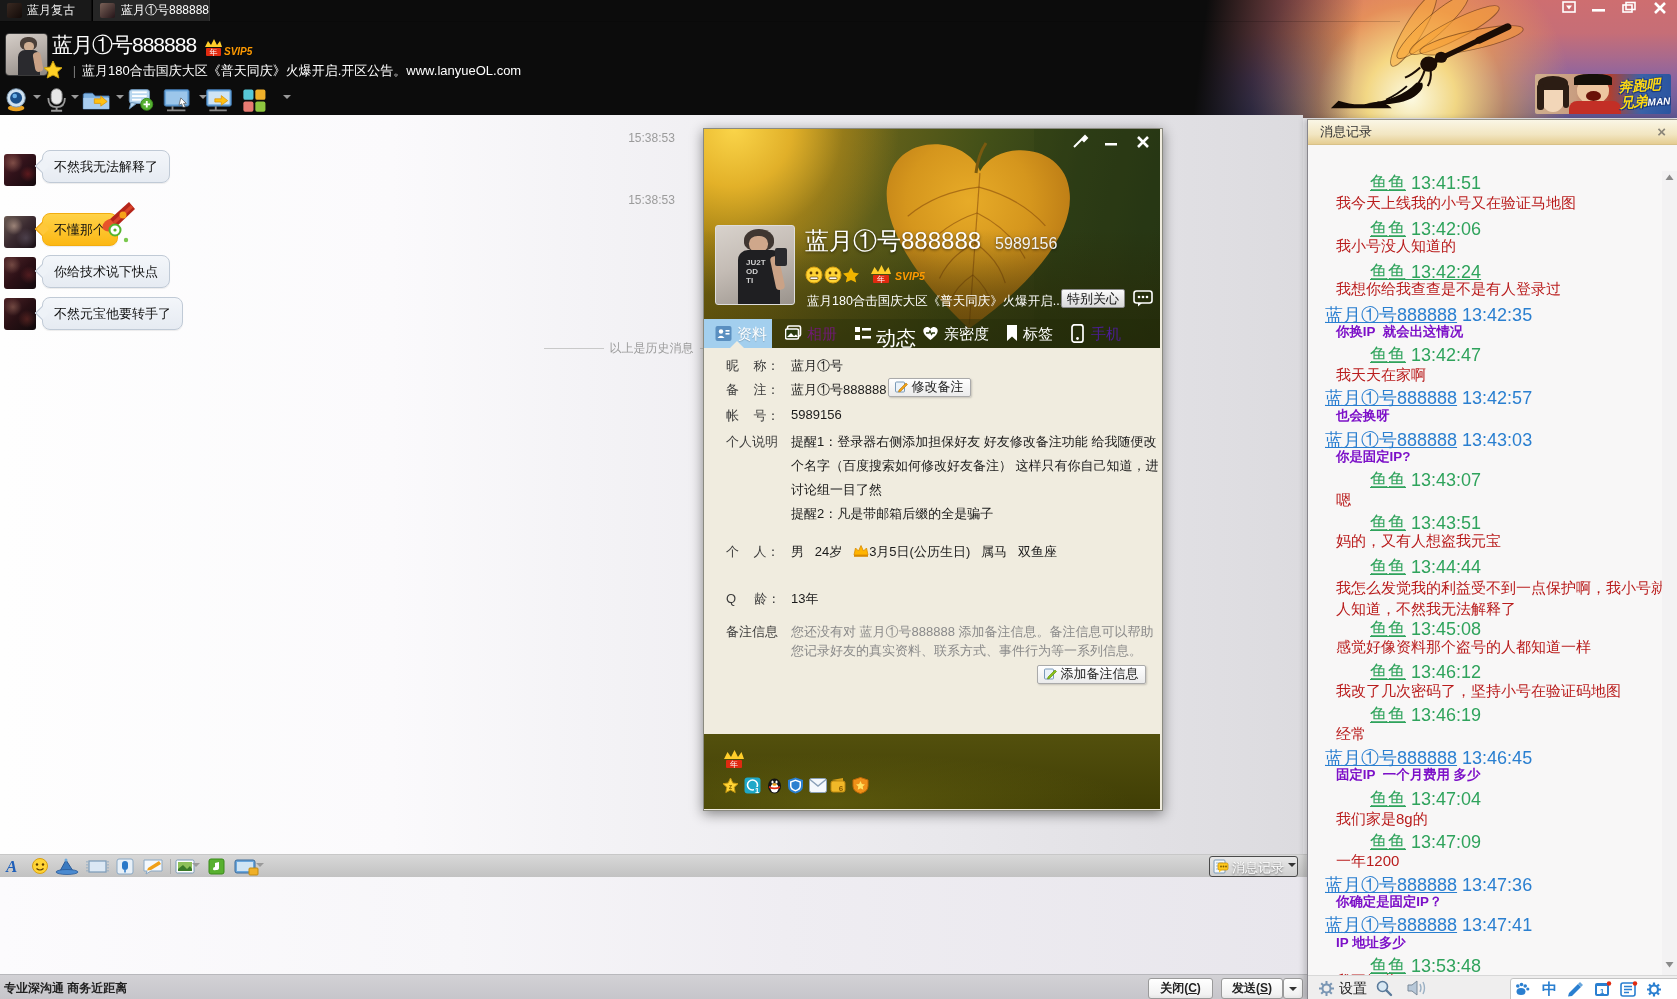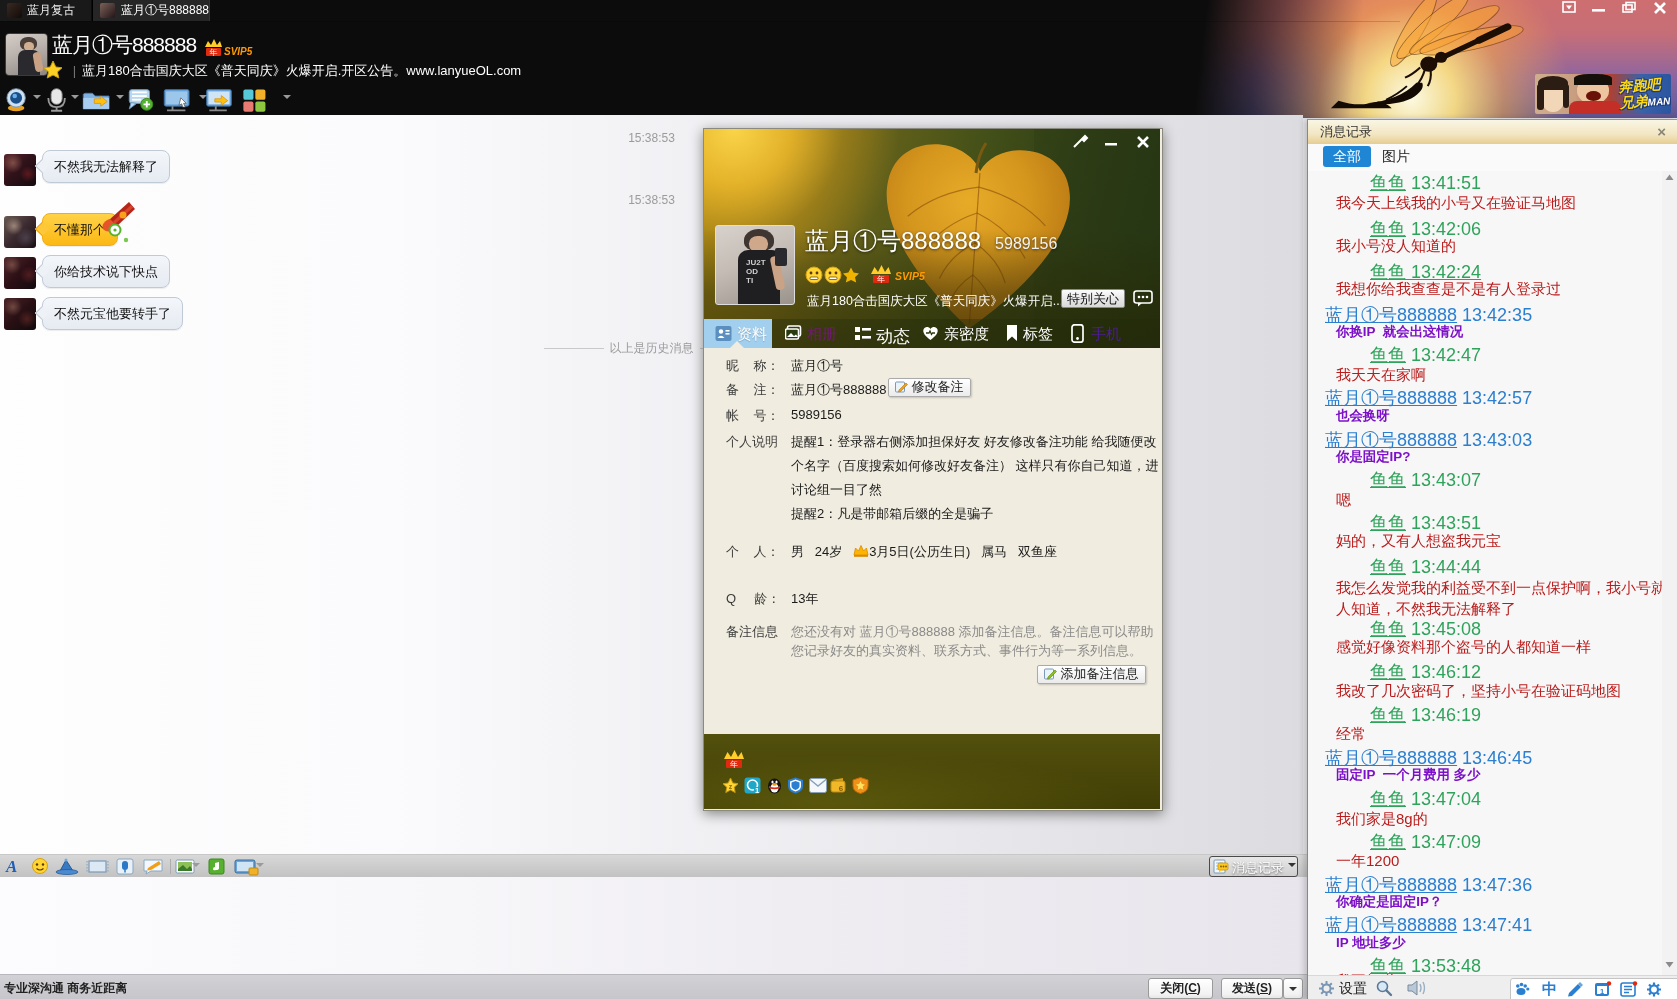--- a/index.html
+++ b/index.html
@@ -352,21 +352,21 @@
         <rect x="0.5" y="4" width="13" height="10" rx="1.5" fill="#2a3a10" stroke="#fff" stroke-width="1.6"></rect>
         <path d="M2 12 L6 8 L9 11 L11 9.5 L13 12 Z" fill="#fff"></path>
       </svg>
       <span class="abs" style="left:103px;top:6px;font-size:15px;color:#701a75;">相册</span>
       <svg class="abs" style="left:150px;top:6px;" width="17" height="17" viewBox="0 0 17 17">
         <rect x="1" y="2" width="5" height="5" fill="#fff"></rect>
           <rect x="8" y="3" width="9" height="2.6" fill="#fff"></rect>
         <rect x="1" y="10" width="5" height="5" fill="#fff"></rect>
           <rect x="8" y="11" width="9" height="2.6" fill="#fff"></rect>
       </svg>
-      <span class="abs" style="left:172px;top:6px;font-size:17px;color:#fff;">动态</span>
+      <span class="abs" style="left:172px;top:6px;font-size:20px;color:#fff;">动态</span>
       <svg class="abs" style="left:218px;top:6px;" width="17" height="17" viewBox="0 0 17 17">
         <path d="M8.5 15 C 3 11 0.5 7.5 1.5 4.5 C 2.5 1.5 6.5 1 8.5 4 C 10.5 1 14.5 1.5 15.5 4.5 C 16.5 7.5 14 11 8.5 15 Z" fill="#fff"></path>
         <path d="M4 8 L7 8 L8 6 L9.5 9.5 L10.5 8 L13 8" stroke="#2a3a10" stroke-width="1.3" fill="none"></path>
       </svg>
       <span class="abs" style="left:240px;top:6px;font-size:15px;color:#fff;">亲密度</span>
       <svg class="abs" style="left:301px;top:5px;" width="14" height="18" viewBox="0 0 14 18">
         <path d="M2 1 L12 1 L12 17 L7 12.5 L2 17 Z" fill="#fff"></path>
       </svg>
       <span class="abs" style="left:319px;top:6px;font-size:15px;color:#fff;">标签</span>
       <svg class="abs" style="left:367px;top:5px;" width="13" height="19" viewBox="0 0 13 19">
@@ -445,24 +445,20 @@
         <text x="11" y="14" font-size="8" fill="#8a5a00" font-weight="bold" text-anchor="middle">6</text>
       </svg>
       <svg class="abs" style="left:148px;top:43px;" width="17" height="17" viewBox="0 0 17 17">
         <path d="M8.5 0.5 L16 3 L16 9 Q16 14.5 8.5 16.5 Q1 14.5 1 9 L1 3 Z" fill="#f09018" stroke="#c06a08"></path>
         <path d="M8.5 4 L9.9 7 L13 7.4 L10.7 9.6 L11.3 12.7 L8.5 11.2 L5.7 12.7 L6.3 9.6 L4 7.4 L7.1 7 Z" fill="#ffe060"></path>
       </svg>
     </div>
   </div>
   <div id="panel">
     <div id="ptitle"><span style="margin-left:12px;">消息记录</span><span style="position:absolute;right:12px;top:0;color:#8a8578;font-size:15px;font-weight:bold;">×</span></div>
-    <div id="ptabs">
-      <div class="abs" style="left:15px;top:2px;width:48px;height:21px;background:#1f86d6;border-radius:3px;color:#fff;font-size:14px;text-align:center;line-height:21px;">全部</div>
-      <div class="abs" style="left:74px;top:4px;font-size:14px;color:#222;">图片</div>
-    </div>
     <div id="plist">
       <div class="pn pg" style="left:62px;top:0;"><u>鱼鱼</u> 13:41:51</div>
       <div class="pm" style="left:28px;top:23px;">我今天上线我的小号又在验证马地图</div>
       <div class="pn pg" style="left:62px;top:46px;"><u>鱼鱼</u> 13:42:06</div>
       <div class="pm" style="left:28px;top:66px;">我小号没人知道的</div>
       <div class="pn pg" style="left:62px;top:89px;text-decoration:underline;"><u>鱼鱼</u> 13:42:24</div>
       <div class="pm" style="left:28px;top:109px;">我想你给我查查是不是有人登录过</div>
       <div class="pn pb" style="left:17px;top:132px;"><u>蓝月①号888888</u> 13:42:35</div>
       <div class="pp" style="left:28px;top:152px;">你换IP&nbsp;&nbsp;就会出这情况</div>
       <div class="pn pg" style="left:62px;top:172px;"><u>鱼鱼</u> 13:42:47</div>

